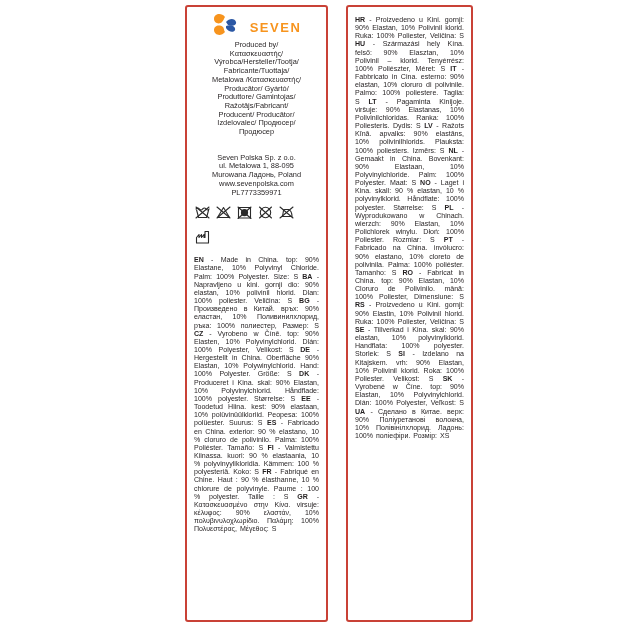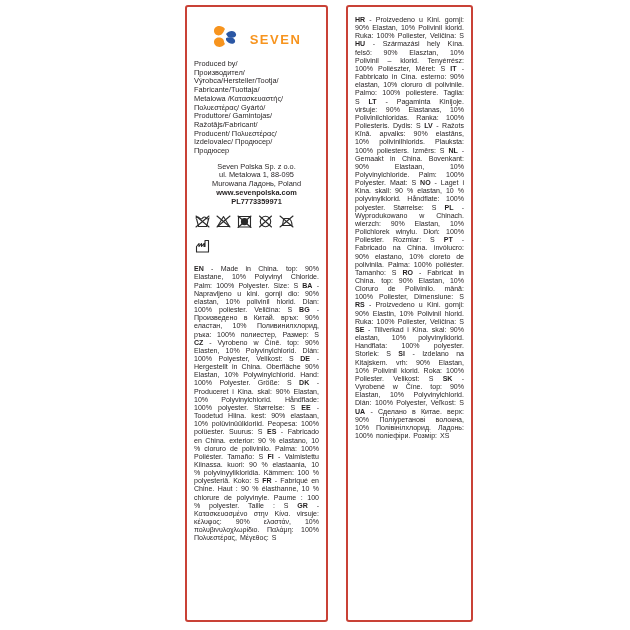--- a/index.html
+++ b/index.html
@@ -7,25 +7,25 @@
     width:630px;height:630px;position:relative;background:#ffffff;
     font-family:"Liberation Sans",sans-serif;color:#231f20;
     -webkit-font-smoothing:antialiased;
   }
   .card{
     position:absolute;top:5px;background:#fff;
     border:2px solid #c94136;border-radius:3px;box-sizing:border-box;
   }
   .card-left{left:185px;width:143px;height:617px;padding:6px 7px 6px 7px;}
   .card-right{left:346px;width:127px;height:617px;padding:9px 7px 6px 7px;}
-  .logo-row{display:flex;align-items:center;justify-content:center;gap:12px;margin-top:12px;}
+  .logo-row{display:flex;align-items:center;justify-content:center;gap:12px;margin-top:0;}
   .logo-word{color:#f7941e;font-weight:bold;font-size:13px;letter-spacing:1.5px;}
-  .producer{margin-top:7px;text-align:left;font-size:7.4px;line-height:8.7px;}
-  .address{margin-top:7px;text-align:center;font-size:7.4px;line-height:8.7px;}
-  .address .strong{font-weight:bold;}
+  .producer{text-align:center;font-size:7.4px;line-height:8.7px;}
+  .address{margin-top:17px;text-align:center;font-size:7.4px;line-height:8.7px;}
+  .address .strong{font-weight:normal;}
   .symbols{margin-top:8px;display:flex;gap:4px;align-items:center;}
   .factory-row{margin-top:4px;}
   .para{
     margin-top:7px;font-size:7.05px;line-height:8.15px;text-align:justify;
     text-justify:inter-word;word-spacing:1px;
   }
   .para b{font-weight:bold;}
   .cs{display:inline-block;}
   svg .st{fill:none;stroke:#2a2a2a;stroke-width:1.1;stroke-linejoin:round;stroke-linecap:round;}
 </style>
@@ -41,28 +41,28 @@
         <path d="M14,9 C17,5 23,5 24,9 C25,12 20,14 16,12 Z" fill="#2b57a4"></path>
         <path d="M14,13 C18,11 24,13 23,17 C22,20 16,19 14,15 Z" fill="#2b57a4"></path>
         <path d="M12,6 C14,9 14,14 12,18 C15,14 15,9 12,6 Z" fill="#ffffff"></path>
       </svg>
     </span>
     <span class="logo-word">SEVEN</span>
   </div>
 
   <div class="producer">
       <div>Produced by/</div>
-      <div>Производител/</div>
+      <div>Κατασκευαστής/</div>
       <div>Výrobca/Hersteller/Tootja/</div>
       <div>Fabricante/Tuottaja/</div>
       <div>Metalowa /Κατασκευαστής/</div>
-      <div>Πολυεστέρας/ Gyártó/</div>
+      <div>Producător/ Gyártó/</div>
       <div>Produttore/ Gamintojas/</div>
       <div>Ražotājs/Fabricant/</div>
-      <div>Producent/ Πολυεστέρας/</div>
+      <div>Producent/ Producător/</div>
       <div>Izdelovalec/ Продюсер/</div>
       <div>Продюсер</div>
     </div>
 
   <div class="address">
     <div>
         <div>Seven Polska Sp. z o.o.</div>
         <div>ul. Metalowa 1, 88-095</div>
         <div>Murowana Ладонь, Poland</div>
       </div>

